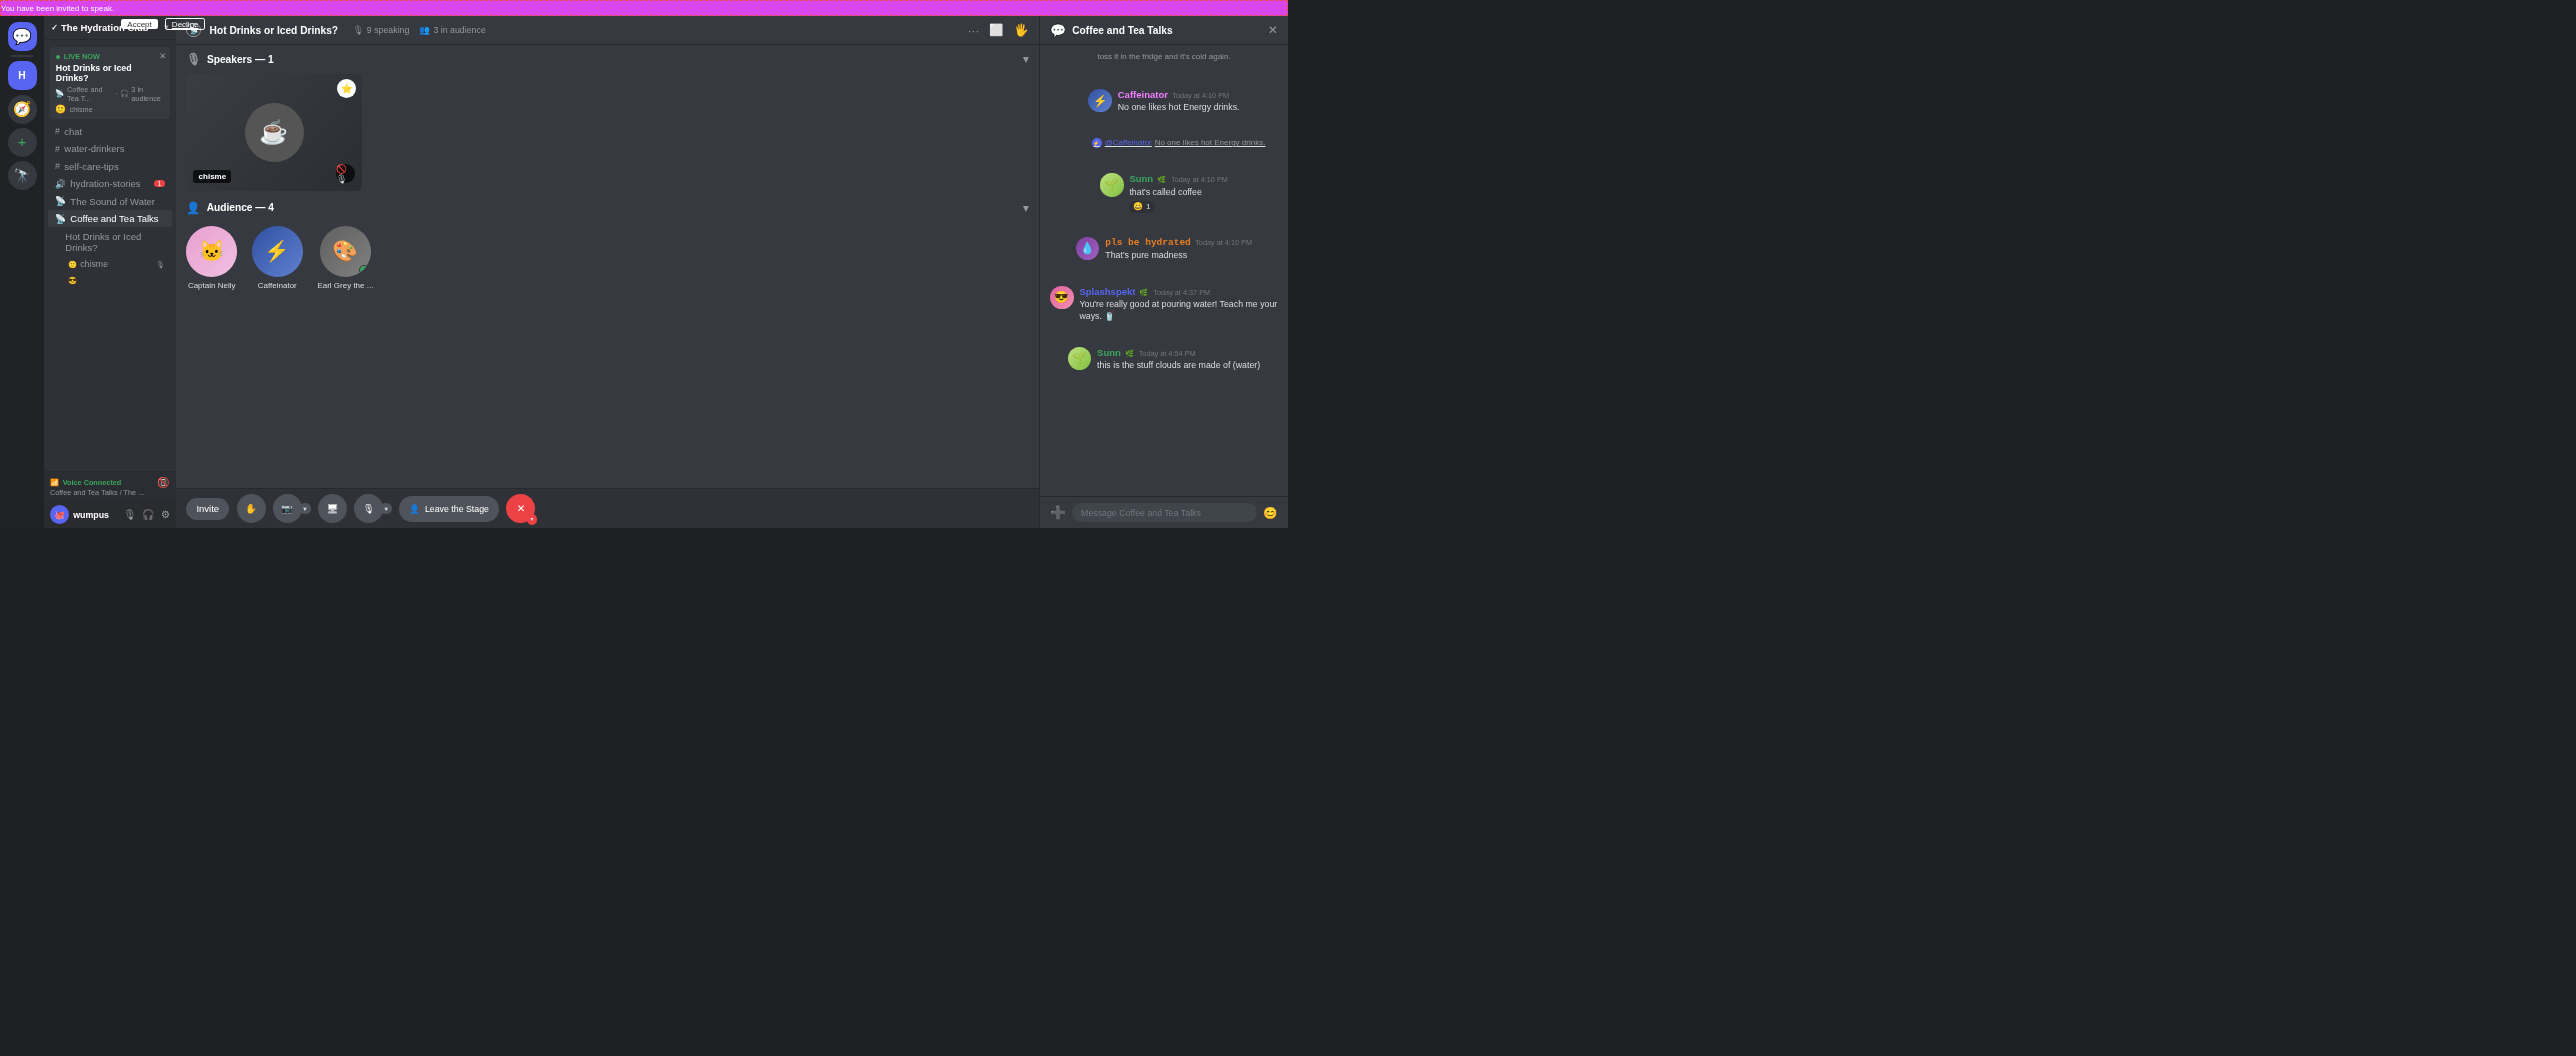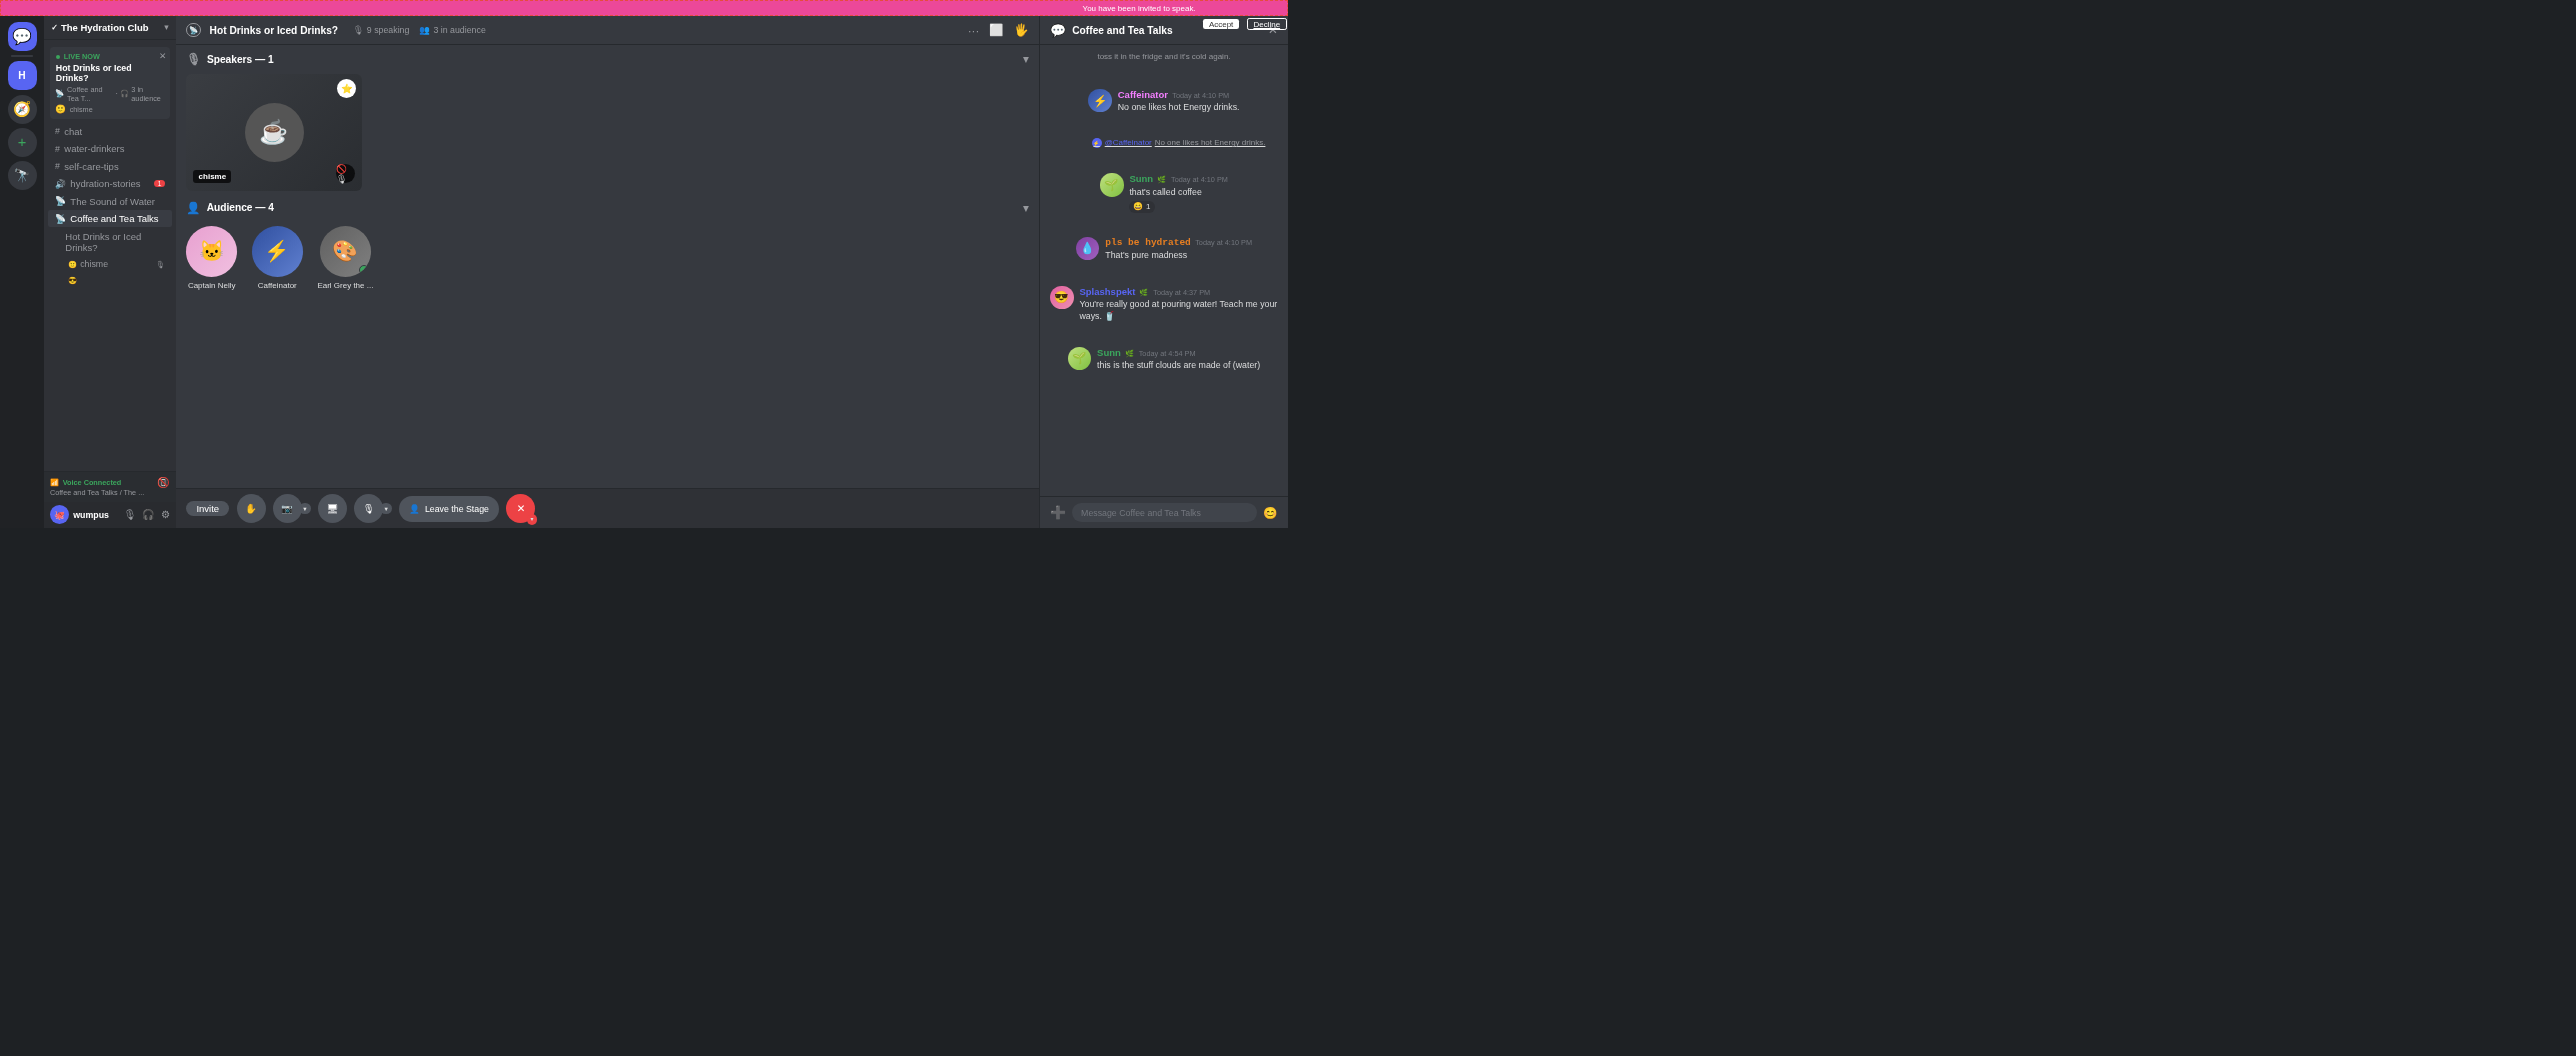--- a/index.html
+++ b/index.html
@@ -9,25 +9,25 @@
       color: #dcddde;
       width: 1288px;
       height: 528px;
       overflow: hidden;
       display: flex;
       flex-direction: column;
     }
 
     
     .invite-banner {
-      background: #ec4899;
+      background: #d946ef;
       height: 16px;
       display: flex;
       align-items: center;
-      justify-content: flex-end;
+      justify-content: flex-start;
       gap: 7.3px;
       font-size: 8px;
       color: #fff;
       border: 1.5px dashed #e74c3c;
       flex-shrink: 0;
       position: relative;
       z-index: 100;
     }
     .invite-banner button {
       border: none;
@@ -418,21 +418,21 @@
     .stage-toolbar {
       height: 40px;
       background: #2f3136;
       border-top: 0.7px solid #26292d;
       display: flex;
       align-items: center;
       padding: 0 10.2px;
       gap: 7.3px;
     }
     .toolbar-btn {
-      height: 15px;
+      height: 22px;
       border-radius: 14.6px;
       border: none;
       cursor: pointer;
       display: flex;
       align-items: center;
       justify-content: center;
       gap: 4.4px;
       font-size: 9.5px;
       padding: 0 10.2px;
     }

